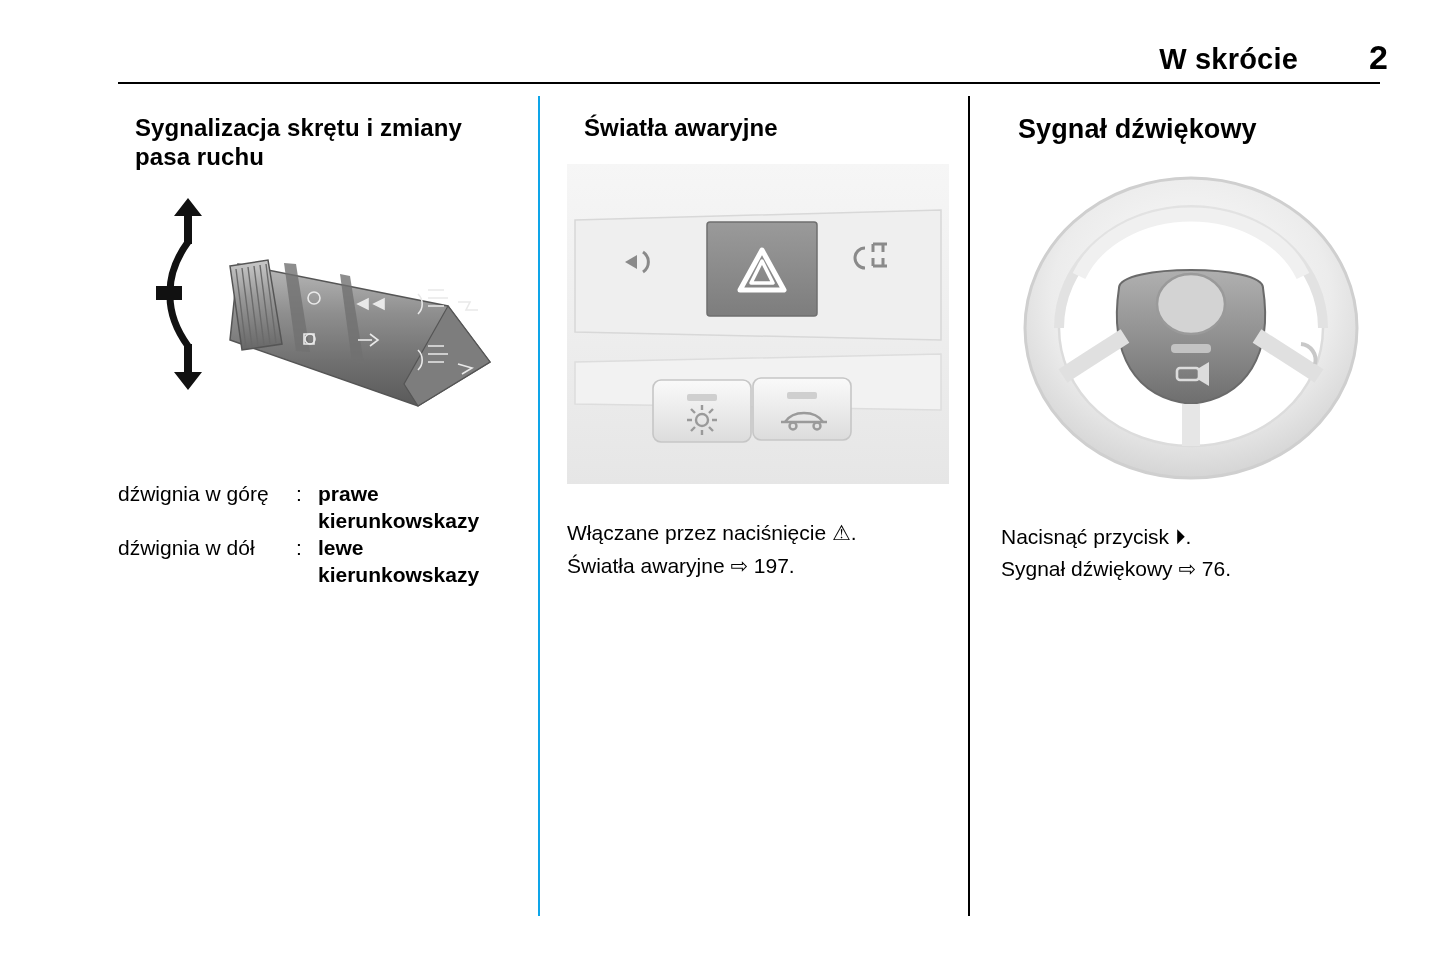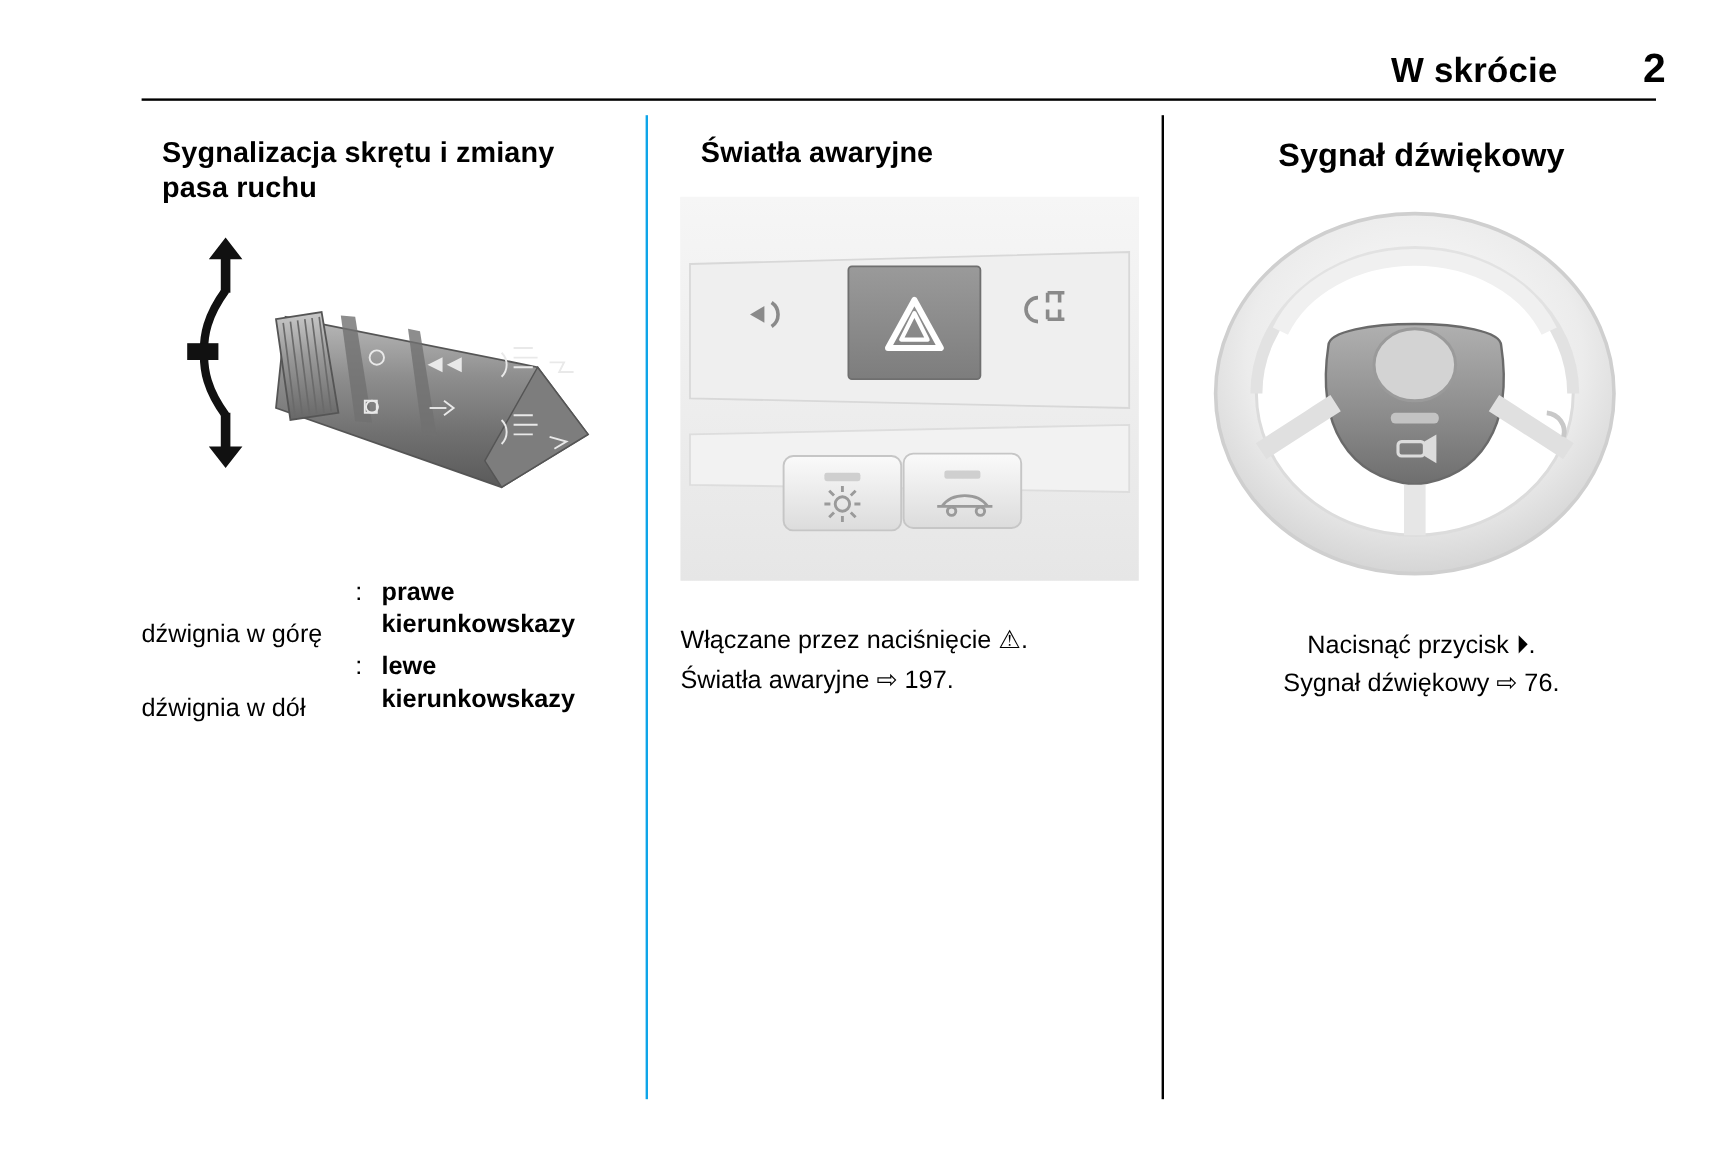--- a/index.html
+++ b/index.html
@@ -55,21 +55,21 @@
     width: 1262px;
     height: 820px;
     display: flex;
   }
   .col {
     position: relative;
     box-sizing: border-box;
   }
   .col-1 { width: 420px; padding-right: 30px; }
   .col-2 { width: 430px; padding-left: 27px; padding-right: 30px; border-left: 2px solid #0ea5e9; }
-  .col-3 { width: 412px; padding-left: 19px; border-left: 2px solid #000; text-align: center; }
+  .col-3 { width: 412px; padding-left: 31px; border-left: 2px solid #000; }
 
   h2.section-title {
     margin: 17px;
     font-size: 24px;
     font-weight: bold;
     line-height: 1.22;
     letter-spacing: 0.1px;
   }
   .col-3 h2.section-title { font-size: 27px; }
 
@@ -106,21 +106,20 @@
     line-height: 1.3;
   }
   .deflist .row {
     display: flex;
     align-items: flex-start;
   }
   .deflist .term {
     width: 178px;
     flex: 0 0 178px;
     white-space: pre-line;
-    margin-top: 35px;
   }
   .deflist .colon {
     width: 22px;
     flex: 0 0 22px;
   }
   .deflist .desc {
     flex: 1 1 auto;
     white-space: pre-line;
     font-weight: bold;
   }

